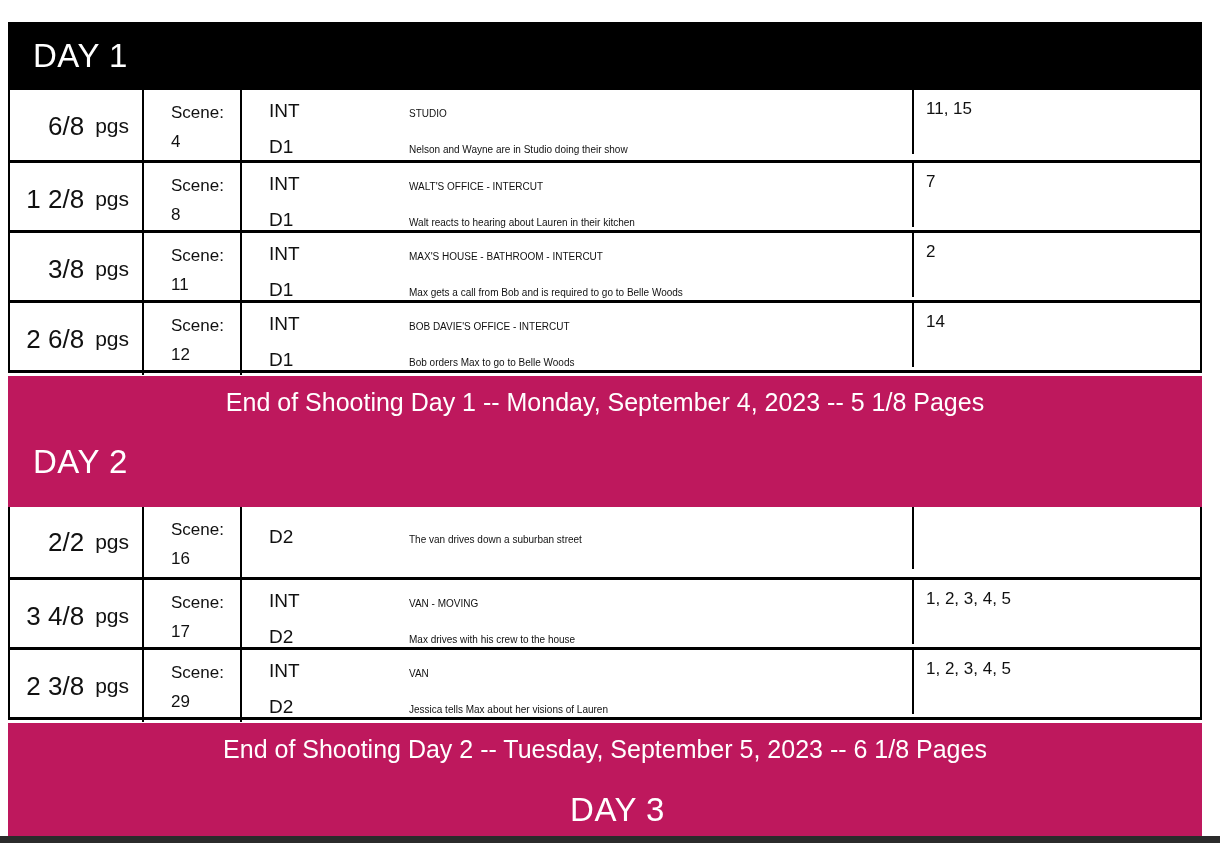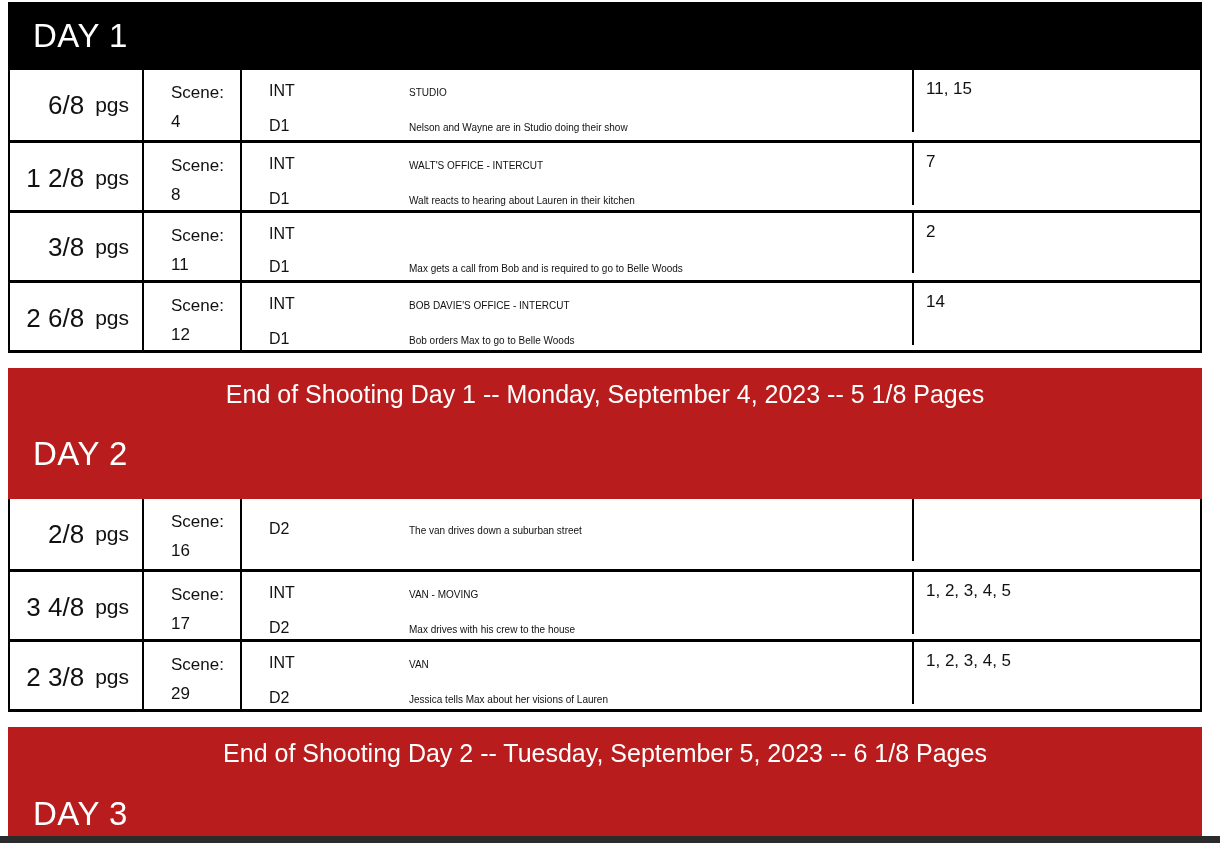--- a/index.html
+++ b/index.html
@@ -2,53 +2,53 @@
 <html><head>
 <meta charset="utf-8">
 <style>
   * { margin:0; padding:0; box-sizing:border-box; }
   html,body { background:#ffffff; }
   body { font-family:"Liberation Sans", sans-serif; }
   .page { position:relative; width:1220px; height:843px; background:#fff; overflow:hidden; }
   .content { margin-left:8px; width:1194px; }
 
   .day-bar {
-    margin-top:2px; height:68px; background:#000; color:#fff;
+    margin-top:22px; height:68px; background:#000; color:#fff;
     display:flex; align-items:center; padding-left:25px;
     font-size:33px; letter-spacing:0.5px;
   }
 
   .sched-table { border-left:2px solid #000; border-right:2px solid #000; border-bottom:3px solid #000; }
   .row { height:70px; display:grid; grid-template-columns:132px 98px 672px 1fr; }
   .row + .row { border-top:3px solid #000; }
 
   .c-pgs {
     display:flex; align-items:center; justify-content:flex-end;
     padding-right:13px; gap:11px; font-size:21px; color:#111;
   }
   .c-pgs .frac { font-size:26px; }
 
   .c-scene { border-left:2px solid #000; padding:8px 0 0 27px; font-size:17px; line-height:29px; color:#111; }
 
   .c-loc { border-left:2px solid #000; padding-top:9px; color:#111; }
   .c-loc .line { display:flex; align-items:baseline; padding-left:27px; line-height:24px; }
   .c-loc .line.l2 { margin-top:9px; }
-  .c-loc .ie { width:140px; flex:0 0 140px; font-size:16px; }
+  .c-loc .ie { width:140px; flex:0 0 140px; font-size:19px; }
   .c-loc .loc, .c-loc .desc { font-size:10px; }
 
   .c-cast { position:relative; padding:9px 0 0 14px; font-size:17px; color:#111; }
   .c-cast::before { content:""; position:absolute; left:0; top:0; bottom:8px; width:2px; background:#000; }
 
-  .black-section { background:#b91c1c; color:#fff; margin-top:15px; }
+  .black-section { background:#be185d; color:#fff; margin-top:3px; }
   .sect-1 { height:131px; }
   .sect-2 { height:125px; }
   .end-line { text-align:center; padding-top:11px; font-size:25px; line-height:30px; }
   .sect-2 .end-line { }
   .day-label { font-size:33px; line-height:40px; padding-left:25px; margin-top:25px; letter-spacing:0.5px; }
-  .sect-2 .day-label { margin-top:26px; }
+  .sect-2 .day-label { margin-top:26px;text-align:center; }
 
   .bottom-strip { position:absolute; left:0; right:0; bottom:0; height:7px; background:#2b2b2b; }
 </style>
 </head>
 <body>
 
 <div class="page">
   <div class="content">
 
     <div class="day-bar">
@@ -110,20 +110,21 @@
           <span class="frac">3/8</span>
           <span>pgs</span>
         </div>
         <div class="c-scene">
           <div>Scene:</div>
           <div>11</div>
         </div>
         <div class="c-loc">
           <div class="line">
             <span class="ie">INT</span>
+            <span class="loc">MAX'S HOUSE - BATHROOM - INTERCUT</span>
           </div>
           <div class="line l2">
             <span class="ie">D1</span>
             <span class="desc">Max gets a call from Bob and is required to go to Belle Woods</span>
           </div>
         </div>
         <div class="c-cast">
           <span>2</span>
         </div>
       </div>
@@ -156,21 +157,21 @@
 
     <div class="black-section sect-1">
       <div class="end-line">End of Shooting Day 1 -- Monday, September 4, 2023 -- 5 1/8 Pages</div>
       <div class="day-label">DAY 2</div>
     </div>
 
     <div class="sched-table">
 
       <div class="row">
         <div class="c-pgs">
-          <span class="frac">2/8</span>
+          <span class="frac">2/2</span>
           <span>pgs</span>
         </div>
         <div class="c-scene">
           <div>Scene:</div>
           <div>16</div>
         </div>
         <div class="c-loc">
           <div class="line l2">
             <span class="ie">D2</span>
             <span class="desc">The van drives down a suburban street</span>

